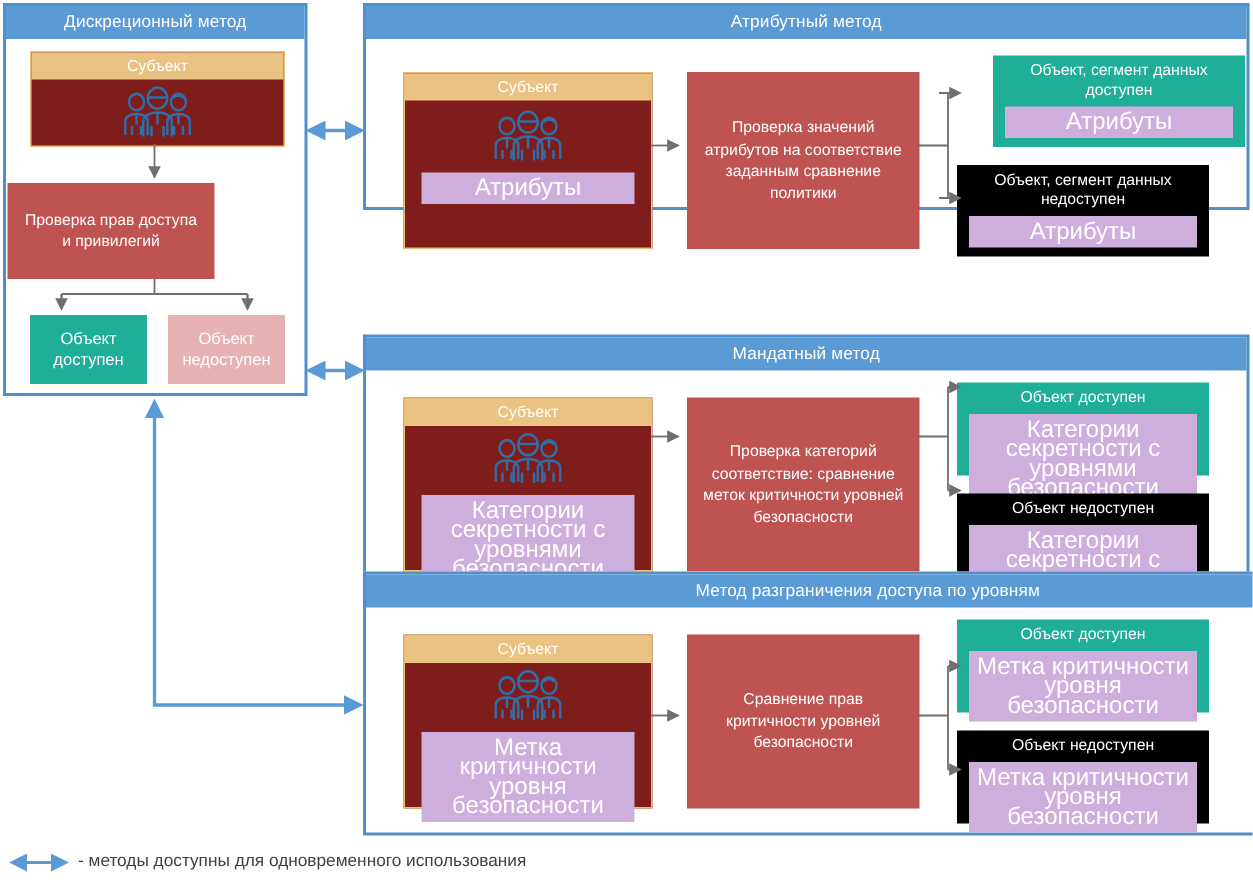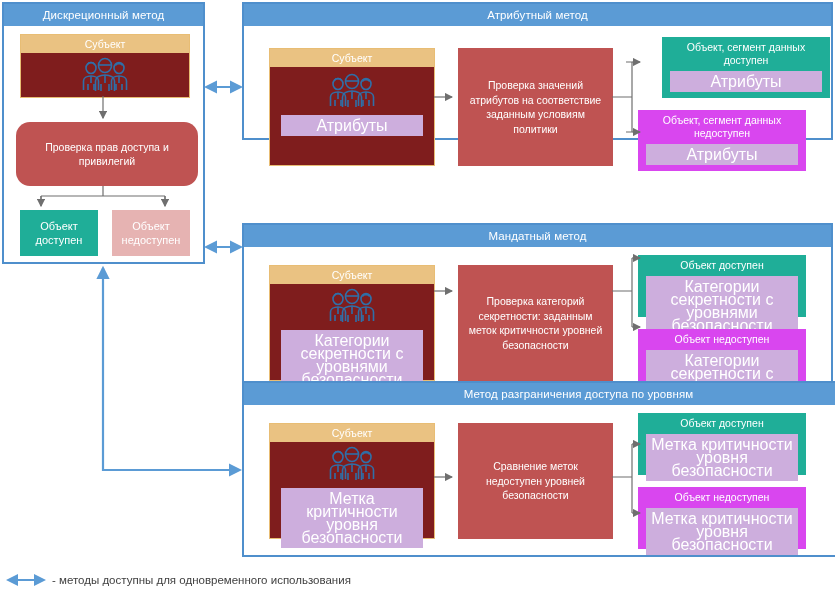--- a/index.html
+++ b/index.html
@@ -38,39 +38,39 @@
   .process{
     position:absolute;box-sizing:border-box;background:#bf5352;
     color:#ffffff;display:flex;align-items:center;justify-content:center;
     text-align:center;font-size:10.5px;line-height:14.5px;padding:0 10px;
   }
   .process span{display:block;}
 
   
   .result{position:absolute;box-sizing:border-box;text-align:center;color:#ffffff;}
   .result.allow{background:#1fae98;}
-  .result.deny{background:#d946ef;}
+  .result.deny{background:#000000;}
   .result-title{font-size:10.5px;line-height:13px;padding:4px 4px 2px;}
   .result .tag{position:static;width:auto;margin:2px 8px 0;display:block;}
   .result.deny .tag{background:#cdaedd;}
 
   
   .flatbox{
     position:absolute;box-sizing:border-box;display:flex;align-items:center;
     justify-content:center;text-align:center;color:#ffffff;
     font-size:11px;line-height:14px;
   }
   .flatbox.allow{background:#1fae98;}
   .flatbox.deny{background:#e6b3b2;}
 
   
   .overlay{position:absolute;left:0;top:0;width:835px;height:595px;pointer-events:none;}
 
   
-  .legend{position:absolute;left:0;top:568px;width:704px;height:24px;display:flex;align-items:center;}
+  .legend{position:absolute;left:0;top:568px;width:704px;height:24px;display:flex;}
   .legend-arrow{width:44px;height:14px;margin-left:4px;}
   .legend-text{font-size:11.5px;color:#404040;margin-left:4px;}
 </style>
 </head>
 <body>
 
 <div class="canvas">
 
   <div class="panel" style="left:2px;top:2px;width:203px;height:262px;">
     <div class="panel-title">Дискреционный метод</div>
@@ -97,21 +97,21 @@
                 <ellipse cx="42" cy="11" rx="5" ry="5.5"></ellipse>
                 <path d="M38.5 8.5c1-2.5 6-2.5 7 0"></path>
                 <path d="M34.5 33v-9c0-3 3-5 7.5-5s7.5 2 7.5 5v9"></path>
                 <path d="M39 33v-6M45 33v-6M42 19v7"></path>
               </g>
             </svg>
           </span>
         </div>
       </div>
 
-      <div class="process" style="left:12px;top:96px;width:182px;height:64px;border-radius:14px;">
+      <div class="process" style="left:1px;top:96px;width:138px;height:64px;">
         <span>Проверка прав доступа и привилегий</span>
       </div>
 
       <div class="flatbox allow" style="left:16px;top:184px;width:78px;height:46px;">
         <span>Объект доступен</span>
       </div>
       <div class="flatbox deny" style="left:108px;top:184px;width:78px;height:46px;">
         <span>Объект недоступен</span>
       </div>
     </div>
@@ -144,21 +144,21 @@
                   <path d="M34.5 33v-9c0-3 3-5 7.5-5s7.5 2 7.5 5v9"></path>
                   <path d="M39 33v-6M45 33v-6M42 19v7"></path>
                 </g>
             </svg>
           </span>
           <span class="tag" style="top:48px;">Атрибуты</span>
         </div>
       </div>
 
       <div class="process" style="left:214px;top:22px;width:155px;height:118px;">
-        <span>Проверка значений атрибутов на соответствие заданным условиям политики</span>
+        <span>Проверка значений атрибутов на соответствие заданным сравнение политики</span>
       </div>
 
       <div class="result allow" style="left:394px;top:11px;width:168px;height:61px;margin-left:24px;">
         <div class="result-title">Объект, сегмент данных доступен</div>
         <span class="tag">Атрибуты</span>
       </div>
 
       <div class="result deny" style="left:394px;top:84px;width:168px;height:61px;">
         <div class="result-title">Объект, сегмент данных недоступен</div>
         <span class="tag">Атрибуты</span>
@@ -193,21 +193,21 @@
                   <path d="M34.5 33v-9c0-3 3-5 7.5-5s7.5 2 7.5 5v9"></path>
                   <path d="M39 33v-6M45 33v-6M42 19v7"></path>
                 </g>
             </svg>
           </span>
           <span class="tag" style="top:46px;">Категории секретности с уровнями безопасности</span>
         </div>
       </div>
 
       <div class="process" style="left:214px;top:18px;width:155px;height:116px;">
-        <span>Проверка категорий секретности: заданным меток критичности уровней безопасности</span>
+        <span>Проверка категорий соответствие: сравнение меток критичности уровней безопасности</span>
       </div>
 
       <div class="result allow" style="left:394px;top:8px;width:168px;height:62px;">
         <div class="result-title">Объект доступен</div>
         <span class="tag">Категории секретности с уровнями безопасности</span>
       </div>
 
       <div class="result deny" style="left:394px;top:82px;width:168px;height:62px;">
         <div class="result-title">Объект недоступен</div>
         <span class="tag">Категории секретности с уровнями безопасности</span>
@@ -242,21 +242,21 @@
                   <path d="M34.5 33v-9c0-3 3-5 7.5-5s7.5 2 7.5 5v9"></path>
                   <path d="M39 33v-6M45 33v-6M42 19v7"></path>
                 </g>
             </svg>
           </span>
           <span class="tag" style="top:46px;">Метка критичности уровня безопасности</span>
         </div>
       </div>
 
       <div class="process" style="left:214px;top:18px;width:155px;height:116px;">
-        <span>Сравнение меток недоступен уровней безопасности</span>
+        <span>Сравнение прав критичности уровней безопасности</span>
       </div>
 
       <div class="result allow" style="left:394px;top:8px;width:168px;height:62px;">
         <div class="result-title">Объект доступен</div>
         <span class="tag">Метка критичности уровня безопасности</span>
       </div>
 
       <div class="result deny" style="left:394px;top:82px;width:168px;height:62px;">
         <div class="result-title">Объект недоступен</div>
         <span class="tag">Метка критичности уровня безопасности</span>

